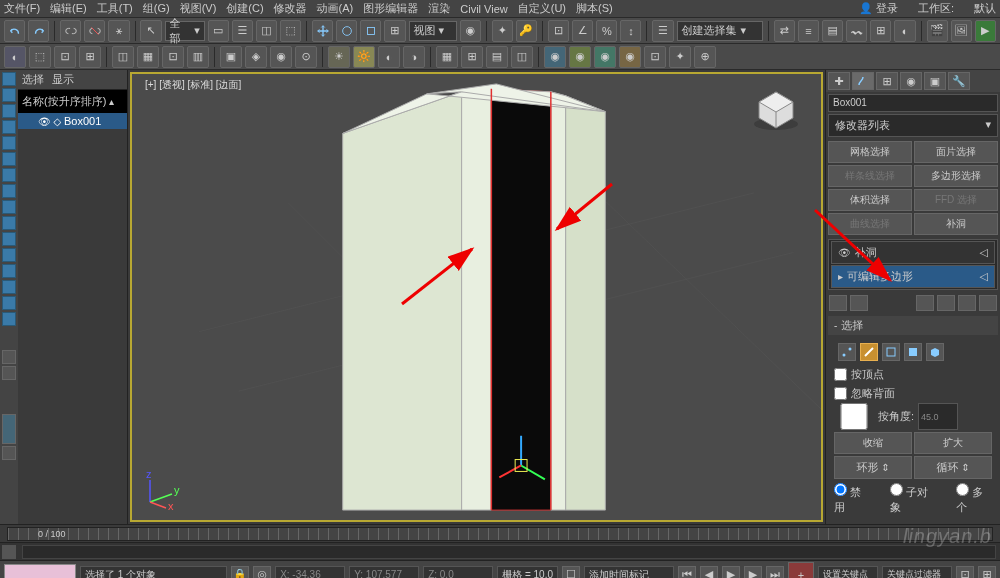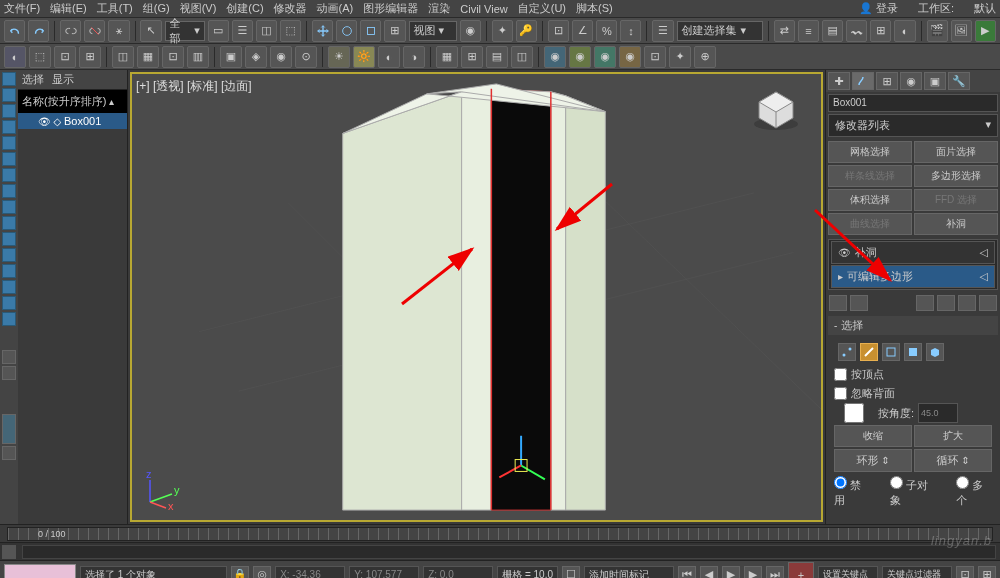--- a/index.html
+++ b/index.html
@@ -26,21 +26,21 @@
 .leftrail .lbtn.alt { background: #555; border-color: #666; }
 
 
 .outliner { width: 110px; background: #3a3a3a; border-right: 1px solid #222; }
 .outliner-hdr { height: 20px; background: #444; display: flex; align-items: center; padding: 0 4px; gap: 8px; border-bottom: 1px solid #222; }
 .outliner-title { padding: 4px; background: #000000; font-size: 10px; }
 .outliner-item { padding: 2px 4px 2px 20px; background: #2a5a88; color: #fff; font-size: 10px; }
 
 
 .viewport { flex: 1; background: #4b4b4b; position: relative; border: 2px solid #b8a832; margin: 2px; }
-.vp-label { position: absolute; top: 4px; left: 4px; color: #ddd; font-size: 12px; }
+.vp-label { position: absolute; top: 4px; left: 13px; color: #ddd; font-size: 10px; }
 .viewcube { position: absolute; top: 10px; right: 20px; width: 50px; height: 50px; }
 .viewcube svg { width: 100%; height: 100%; }
 .axis-gizmo { position: absolute; bottom: 10px; left: 10px; width: 40px; height: 40px; }
 
 
 .object3d { position: absolute; top: 0; left: 0; width: 100%; height: 100%; }
 
 
 .rightpanel { width: 175px; background: #3a3a3a; border-left: 1px solid #222; overflow: hidden; }
 .rp-tabs { height: 22px; display: flex; gap: 2px; padding: 2px; background: #444; }
@@ -56,21 +56,21 @@
 .rp-iconrow { display: flex; gap: 3px; padding: 3px; }
 .rp-iconrow .ibtn { width: 18px; height: 16px; background: #555; border: 1px solid #666; }
 .rp-rollout { background: #3a3a3a; margin: 2px; }
 .rp-rolltitle { background: #444; padding: 2px 6px; font-size: 10px; display: flex; align-items: center; gap: 4px; }
 .rp-rollbody { padding: 4px 6px; font-size: 10px; }
 .rp-subsel { display: flex; gap: 4px; padding: 4px; }
 .rp-subsel .sicon { width: 18px; height: 18px; background: #555; border: 1px solid #666; display: flex; align-items: center; justify-content: center; }
 .rp-subsel .sicon.hl { background: #c89030; border-color: #e8b050; }
 .rp-check { display: flex; align-items: center; gap: 4px; padding: 2px 0; }
 .rp-spin { display: flex; align-items: center; gap: 4px; }
-.rp-spin input { width: 40px; height: 20px; background: #2a2a2a; border: 1px solid #555; color: #888; font-size: 9px; padding: 0 2px; }
+.rp-spin input { width: 40px; height: 27px; background: #2a2a2a; border: 1px solid #555; color: #888; font-size: 9px; padding: 0 2px; }
 .rp-radiorow { display: flex; gap: 20px; padding: 2px 0; align-items: flex-end; }
 .rp-selinfo { text-align: right; padding: 4px 8px; font-size: 10px; }
 
 
 .timeline { height: 18px; background: #3a3a3a; border-top: 1px solid #222; position: relative; display: flex; align-items: center; padding: 0 7px; }
 .tl-ruler { flex: 1; height: 14px; background: linear-gradient(to right, #444 0, #444 100%); position: relative; border: 1px solid #222; }
 .tl-ruler::before { content: ""; position: absolute; inset: 0; background: repeating-linear-gradient(to right, #666 0, #666 1px, transparent 1px, transparent 10px); }
 .tl-label { position: absolute; top: 1px; left: 30px; font-size: 9px; color: #ccc; }
 
 
@@ -82,21 +82,21 @@
 .sb-box { background: #333; border: 1px solid #555; padding: 2px 4px; font-size: 10px; height: 18px; display: flex; align-items: center; }
 .sb-wide { flex: 1; min-width: 80px; }
 .sb-coord { width: 70px; color: #888; }
 .sb-btn { width: 18px; height: 18px; background: #555; border: 1px solid #666; display: flex; align-items: center; justify-content: center; }
 .sb-btn.big { width: 26px; height: 26px; background: #8a3a3a; }
 
 
 .arrow { position: absolute; pointer-events: none; }
 
 
-.watermark { position: absolute; right: 8px; bottom: 30px; color: rgba(255,255,255,0.25); font-size: 13px; font-style: italic; pointer-events: none; letter-spacing: 1px; }
+.watermark { position: absolute; right: 8px; bottom: 30px; color: rgba(255,255,255,0.25); font-size: 20px; font-style: italic; pointer-events: none; letter-spacing: 1px; }
 </style>
 </head>
 <body>
 
 <div class="menubar">
   <span>文件(F)</span>
   <span>编辑(E)</span>
   <span>工具(T)</span>
   <span>组(G)</span>
   <span>视图(V)</span>

